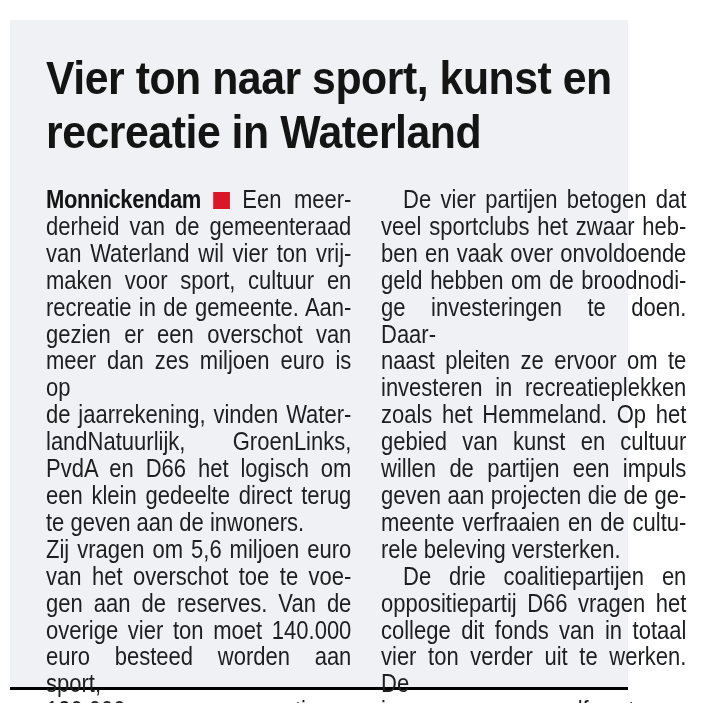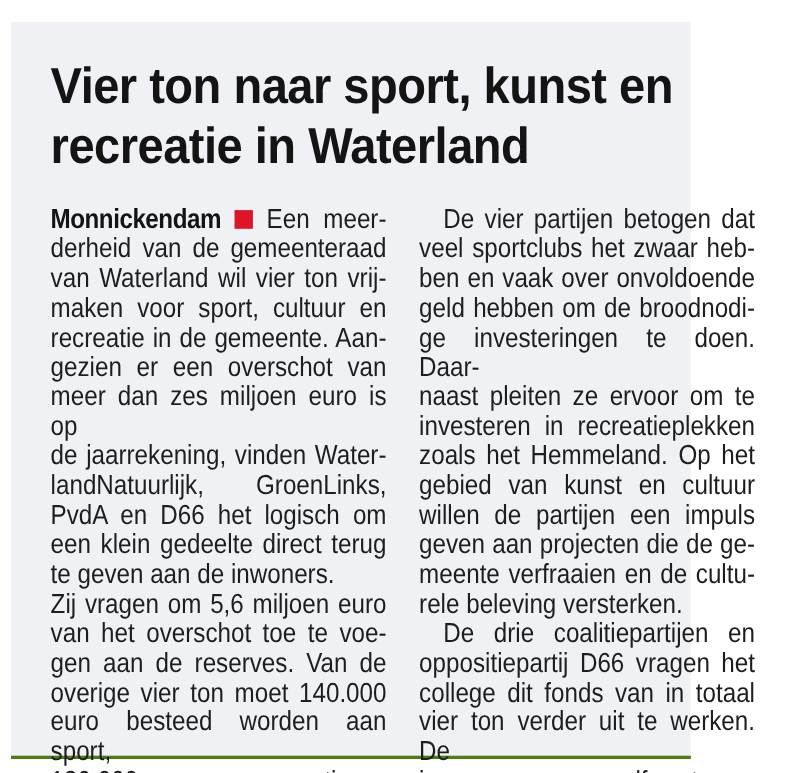--- a/index.html
+++ b/index.html
@@ -15,21 +15,21 @@
     background: #ffffff;
     overflow: hidden;
   }
   #card {
     position: absolute;
     left: 10px;
     top: 20px;
     width: 618px;
     height: 667px;
     background: #eff1f4;
-    border-bottom: 3px solid #4d7c0f;
+    border-bottom: 3px solid #000000;
   }
   #headline {
     position: absolute;
     left: 36px;
     top: 31px;
     font-size: 46px;
     line-height: 54px;
     font-weight: bold;
     color: #141414;
     letter-spacing: -0.5px;

